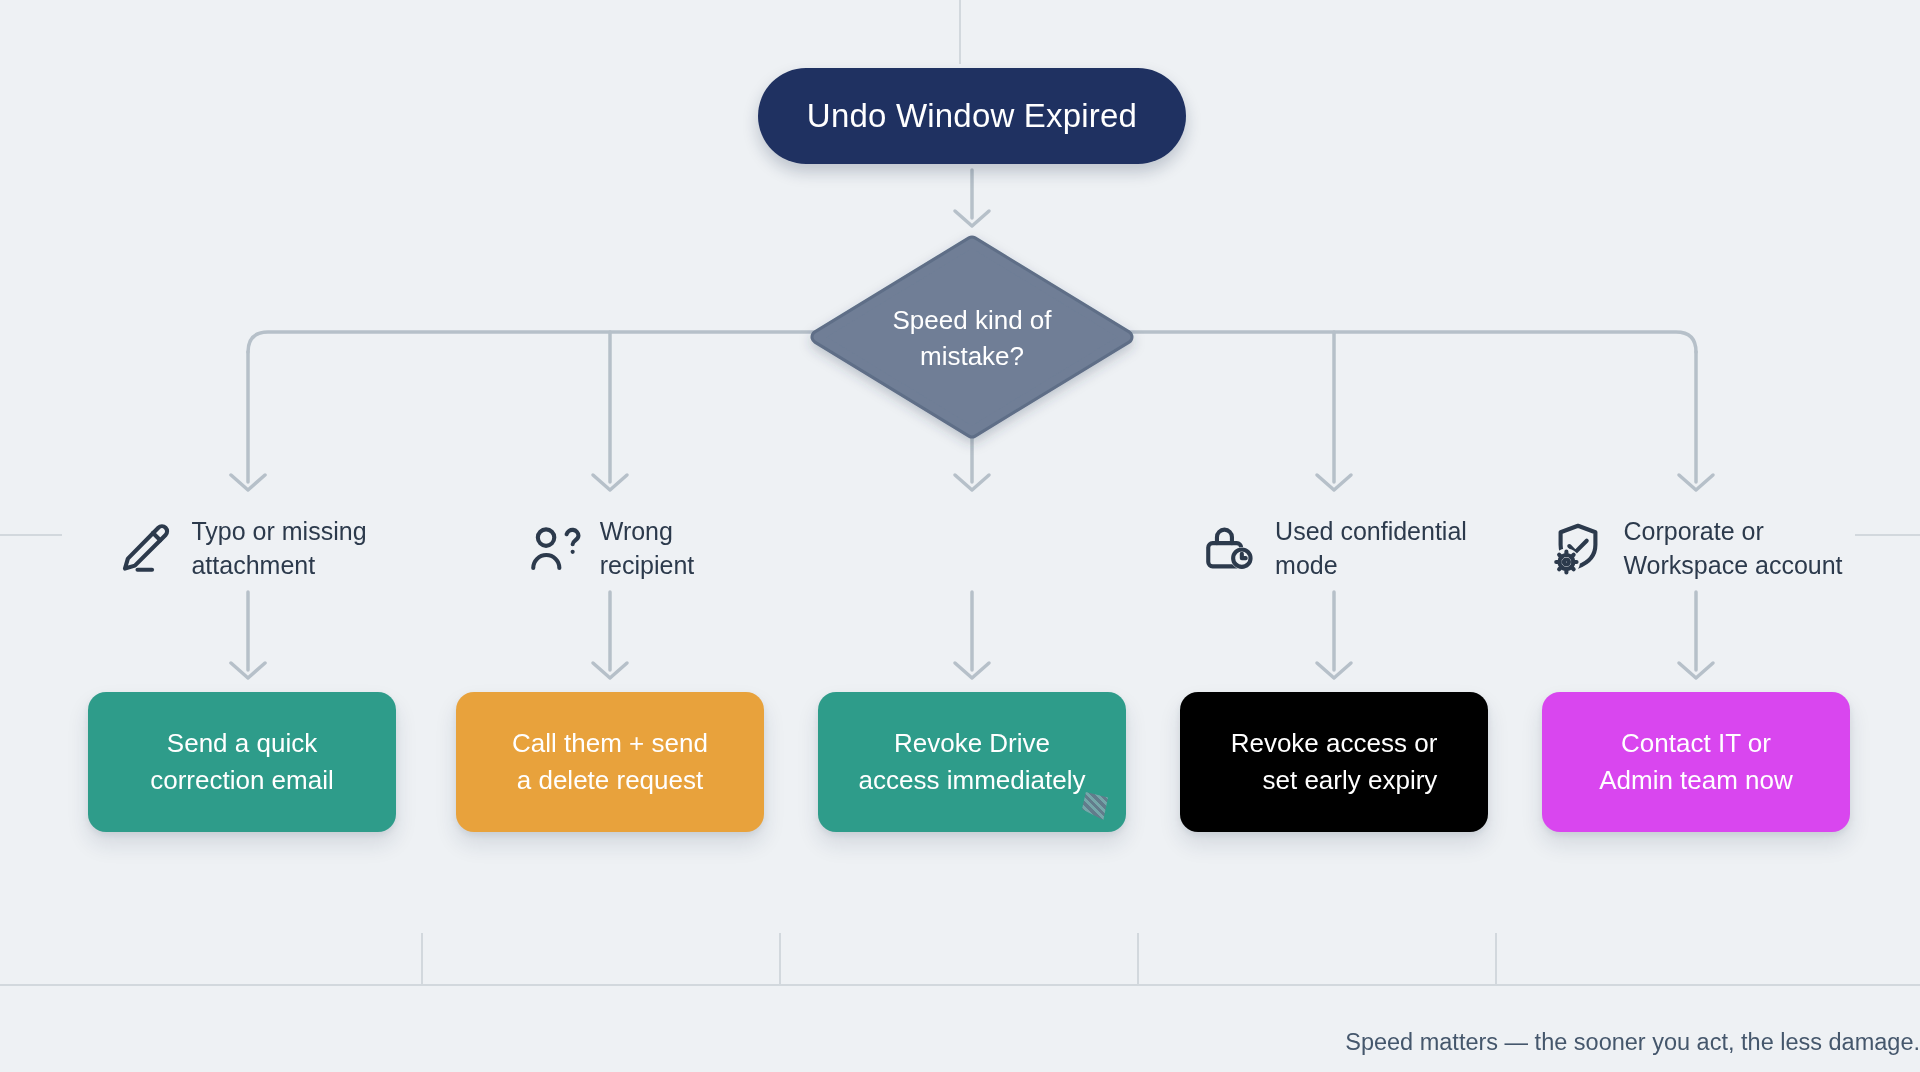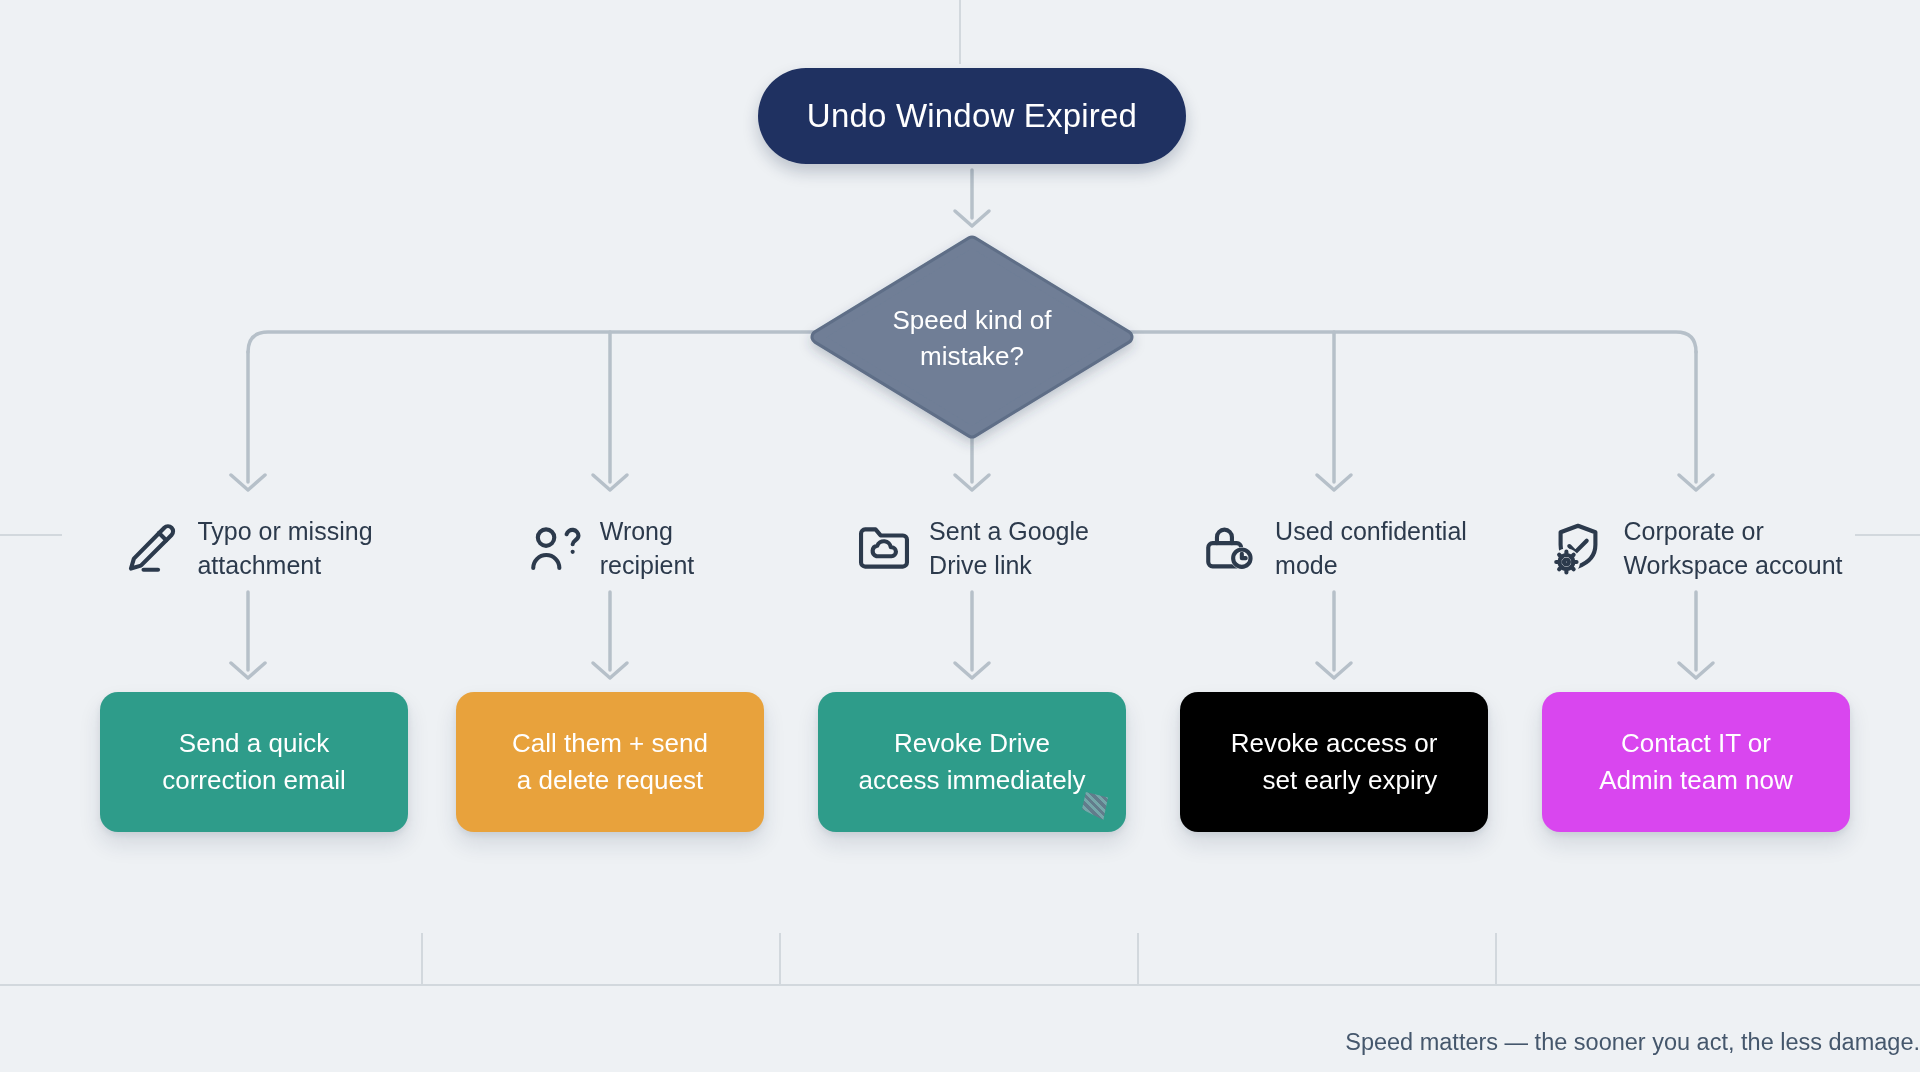--- a/index.html
+++ b/index.html
@@ -104,49 +104,41 @@
       <path d="M972 243L1126 337 972 431 818 337Z" fill="#5e6e87" stroke="#5e6e87" stroke-width="15" stroke-linejoin="round"></path>
       <path d="M972 243L1126 337 972 431 818 337Z" fill="#6f7e96" stroke="#6f7e96" stroke-width="9" stroke-linejoin="round"></path>
     </g>
   </svg>
 
   <div class="node root-pill" style="background: rgb(31, 49, 97);">Undo Window Expired</div>
 
   <div class="decision-label">Speed kind of
 mistake?</div>
 
-  <div class="branch-head" style="left:73px">
+  <div class="branch-head" style="left:67px">
     <svg class="icon" width="58" height="58" viewBox="0 0 24 24">
       <path d="M17.1 3.6a2.1 2.1 0 0 1 3 3L7.4 19.3l-4.1 1.2 1.2-4.1L17.1 3.6z"></path>
       <path d="M14.9 5.8l3 3"></path>
       <path d="M8.5 21h6"></path>
     </svg>
     <div class="branch-label">Typo or missing
 attachment</div>
   </div>
 
   <div class="branch-head" style="left:435px">
     <svg class="icon" width="58" height="58" viewBox="0 0 24 24">
       <circle cx="8.3" cy="7.7" r="3.4"></circle>
       <path d="M3 20.3a5.4 5.4 0 0 1 10.8 0"></path>
       <path d="M16.8 6.3a2.5 2.5 0 0 1 4.9.6c0 1.7-2.4 2.1-2.4 3.5"></path>
       <path d="M19.3 13.6h.01"></path>
     </svg>
     <div class="branch-label">Wrong
 recipient</div>
   </div>
 
-  <div class="branch-head" style="left:797px">
-    <svg class="icon" width="58" height="58" viewBox="0 0 24 24">
-      <path d="M21.5 18a1.7 1.7 0 0 1-1.7 1.7H4.2A1.7 1.7 0 0 1 2.5 18V6a1.7 1.7 0 0 1 1.7-1.7h4.3l2.1 2.5h9.2A1.7 1.7 0 0 1 21.5 8.5V18z"></path>
-      <path d="M8.9 15.4a2.2 2.2 0 0 1 .3-4.3 2.9 2.9 0 0 1 5.6.6h.3a1.85 1.85 0 0 1 0 3.7H8.9z"></path>
-    </svg>
-    <div class="branch-label">Sent a Google
-Drive link</div>
-  </div>
 
   <div class="branch-head" style="left:1159px">
     <svg class="icon" width="58" height="58" viewBox="0 0 24 24">
       <path d="M6.6 10V7.5a3.1 3.1 0 0 1 6.2 0V10"></path>
       <rect x="3" y="10" width="13.6" height="9.6" rx="1.8"></rect>
       <circle cx="16.9" cy="16.2" r="4.6" fill="#eef1f4" stroke="none"></circle>
       <circle cx="16.9" cy="16.2" r="3.6"></circle>
       <path d="M16.9 14.4v1.8h1.6"></path>
     </svg>
     <div class="branch-label">Used confidential
@@ -159,21 +151,21 @@
       <path d="M8.4 11.2l2.5 2.5 4.7-4.7"></path>
       <circle cx="7.2" cy="17.8" r="5.6" fill="#eef1f4" stroke="none"></circle>
       <circle cx="7.2" cy="17.8" r="2.9"></circle>
       <circle cx="7.2" cy="17.8" r="1.05"></circle>
       <path d="M7.2 13.5v1.4M7.2 20.7v1.4M3 17.8h1.4M10 17.8h1.4M4.2 14.8l1 1M9.2 19.8l1 1M10.2 14.8l-1 1M5.2 19.8l-1 1"></path>
     </svg>
     <div class="branch-label">Corporate or
 Workspace account</div>
   </div>
 
-  <div class="node action-box" style="left: 100px; background: rgb(46, 156, 138);">Send a quick
+  <div class="node action-box" style="left: 88px; background: rgb(46, 156, 138);">Send a quick
 correction email</div>
   <div class="node action-box" style="left: 818px; background: rgb(46, 156, 138);">Revoke Drive
 access immediately</div>
   <div class="node action-box" style="left: 456px; background: rgb(232, 162, 60);">Call them + send
 a delete request</div>
   <div class="node action-box" style="left: 1180px; background: #000000; text-align: right;">Revoke access or
 set early expiry</div>
   <div class="node action-box" style="left: 1542px; background: #d946ef;">Contact IT or
 Admin team now</div>
 

